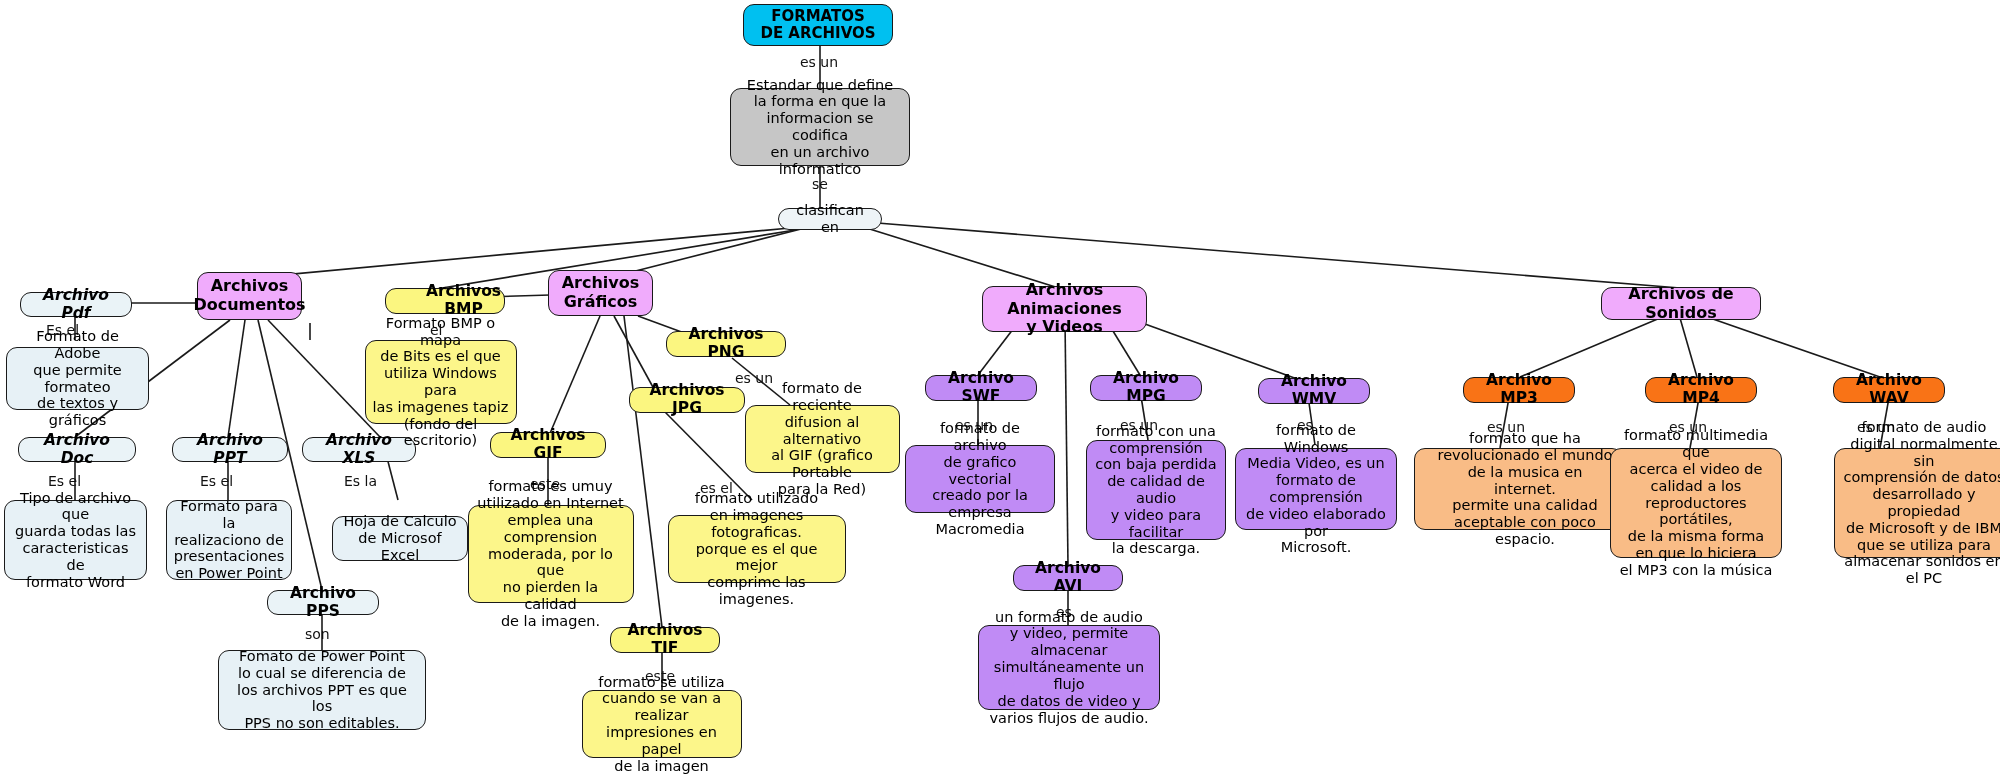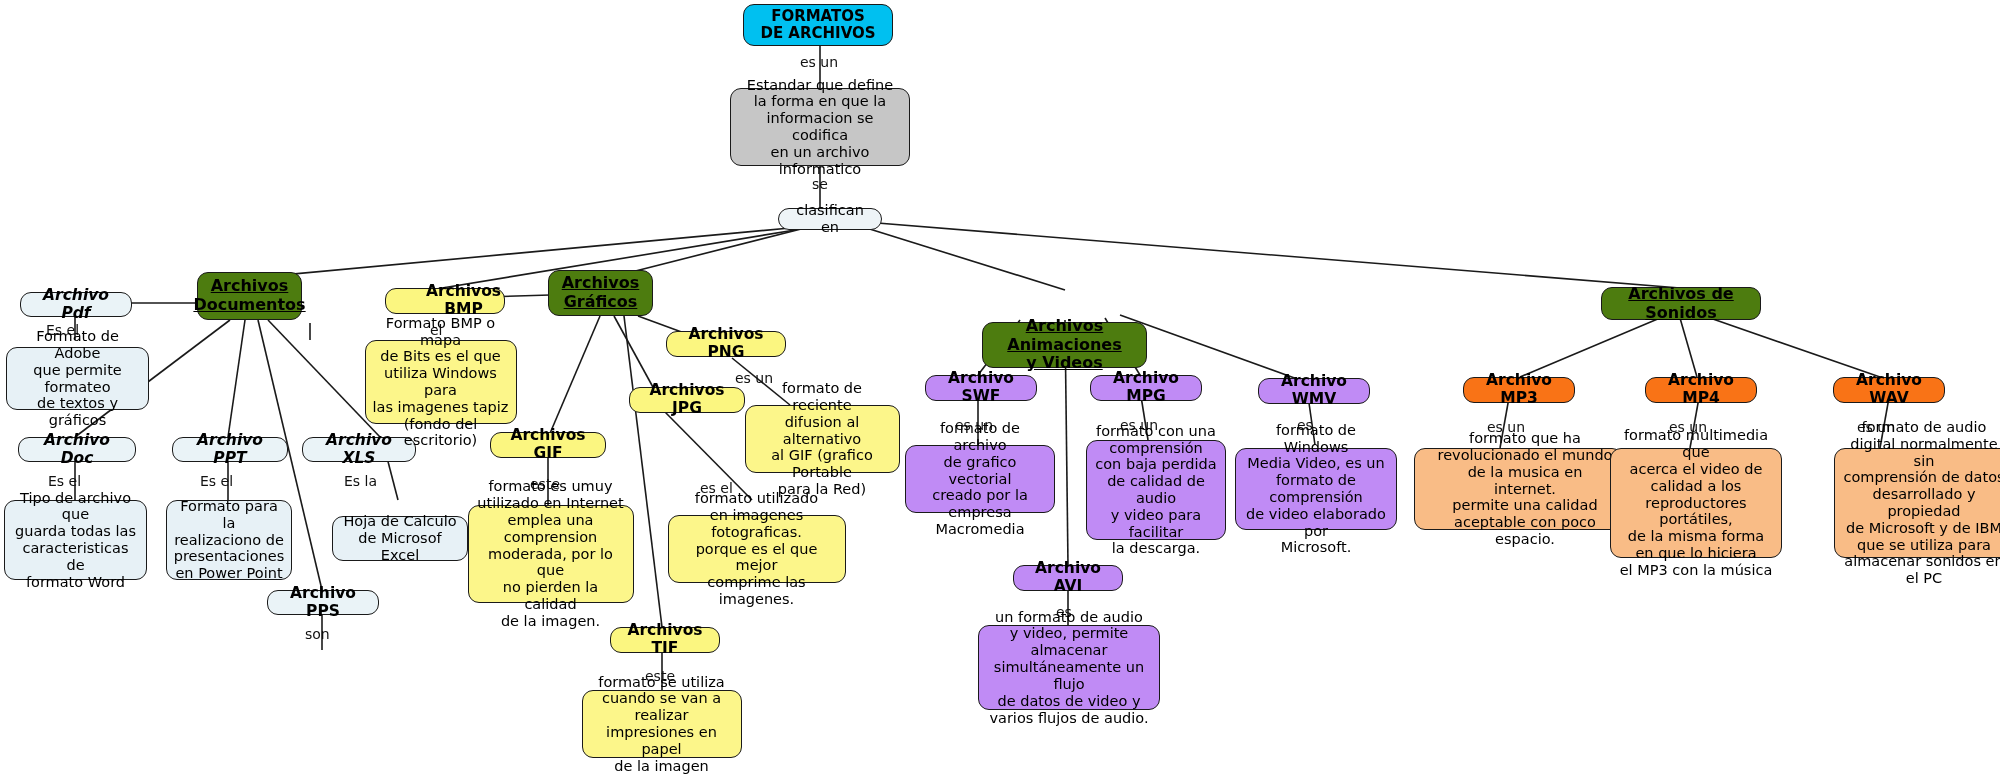--- a/index.html
+++ b/index.html
@@ -5,21 +5,21 @@
   html,body{margin:0;padding:0;background:#ffffff;}
   body{font-family:"DejaVu Sans","Liberation Sans",sans-serif;}
   #canvas{position:relative;width:2000px;height:775px;background:#ffffff;overflow:hidden;}
   svg#edges{position:absolute;left:0;top:0;width:2000px;height:775px;}
   .node{position:absolute;box-sizing:border-box;border:1.6px solid #1a1a1a;border-radius:9px;
         display:flex;align-items:center;justify-content:center;text-align:center;
         color:#000;line-height:1.16;padding:3px 7px;}
   .root{background:#00c0f0;font-weight:bold;font-size:15px;border-radius:11px;}
   .def{background:#c6c6c6;font-size:14.5px;border-radius:11px;}
   .rel{background:#eef4f7;font-size:14.5px;border-radius:11px;border-width:1.4px;}
-  .cat{background:#4d7c0f;font-weight:bold;font-size:16px;border-radius:11px;text-decoration:underline;}
+  .cat{background:#f0abfc;font-weight:bold;font-size:16px;border-radius:11px;}
   .doc-key{background:#eaf3f7;font-weight:bold;font-style:italic;font-size:15.5px;border-radius:11px;}
   .doc-key-b{background:#eaf3f7;font-weight:bold;font-size:15.5px;border-radius:11px;}
   .doc-desc{background:#e7f1f6;font-size:14.5px;border-radius:11px;}
   .gfx-key{background:#fbf680;font-weight:bold;font-size:15.5px;border-radius:11px;}
   .gfx-desc{background:#fcf68a;font-size:14.5px;border-radius:11px;padding-left:6px;}
   .vid-key{background:#c08bf5;font-weight:bold;font-size:15.5px;border-radius:11px;}
   .vid-desc{background:#c08bf5;font-size:14.5px;border-radius:11px;}
   .snd-key{background:#f97316;font-weight:bold;font-size:15.5px;border-radius:11px;}
   .snd-desc{background:#f9bc86;font-size:14.5px;border-radius:11px;}
   .linklabel{position:absolute;font-size:14px;color:#111;background:transparent;white-space:nowrap;}
@@ -98,21 +98,21 @@
   <span class="linklabel" style="left:812px;top:176px;">se</span>
 
   <div class="node rel" style="left:778px;top:208px;width:104px;height:22px;">clasifican en</div>
 
   <div class="node cat nl" style="left:197px;top:272px;width:105px;height:48px;">Archivos
 Documentos</div>
 
   <div class="node cat nl" style="left:548px;top:270px;width:105px;height:46px;">Archivos
 Gráficos</div>
 
-  <div class="node cat nl" style="left:982px;top:286px;width:165px;height:46px;margin-top:36px;">Archivos Animaciones
+  <div class="node cat nl" style="left:982px;top:286px;width:165px;height:46px;">Archivos Animaciones
 y Videos</div>
 
   <div class="node cat" style="left:1601px;top:287px;width:160px;height:33px;">Archivos de Sonidos</div>
 
   <div class="node doc-key" style="left:20px;top:292px;width:112px;height:25px;">Archivo Pdf</div>
   <span class="linklabel" style="left:46px;top:322px;">Es el</span>
   <div class="node doc-desc nl" style="left:6px;top:347px;width:143px;height:63px;">Formato de Adobe
 que permite formateo
 de textos y gráficos</div>
 
@@ -130,20 +130,24 @@
 presentaciones
 en Power Point</div>
 
   <div class="node doc-key" style="left:302px;top:437px;width:114px;height:25px;">Archivo XLS</div>
   <span class="linklabel" style="left:344px;top:473px;">Es la</span>
   <div class="node doc-desc nl" style="left:332px;top:516px;width:136px;height:45px;">Hoja de Calculo
 de Microsof Excel</div>
 
   <div class="node doc-key-b" style="left:267px;top:590px;width:112px;height:25px;">Archivo PPS</div>
   <span class="linklabel" style="left:305px;top:626px;">son</span>
+  <div class="node doc-desc nl" style="left:218px;top:650px;width:208px;height:80px;">Fomato de Power Point
+lo cual se diferencia de
+los archivos PPT es que los
+PPS no son editables.</div>
 
   <div class="node gfx-key" style="left:385px;top:288px;width:120px;height:26px;padding-left:44px;">Archivos BMP</div>
   <span class="linklabel" style="left:430px;top:322px;">el</span>
   <div class="node gfx-desc nl" style="left:365px;top:340px;width:152px;height:84px;">Formato BMP o mapa
 de Bits es el que
 utiliza Windows  para
 las imagenes tapiz
 (fondo del escritorio)</div>
 
   <div class="node gfx-key" style="left:490px;top:432px;width:116px;height:26px;">Archivos GIF</div>

